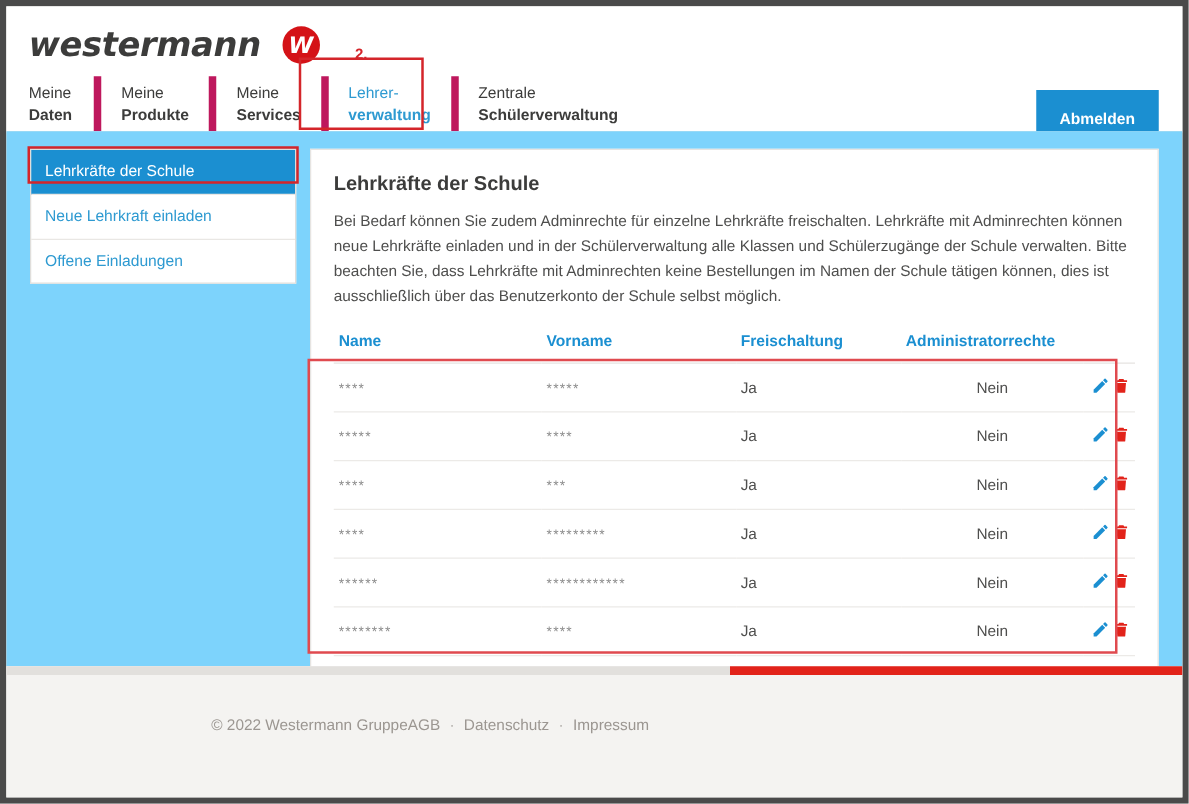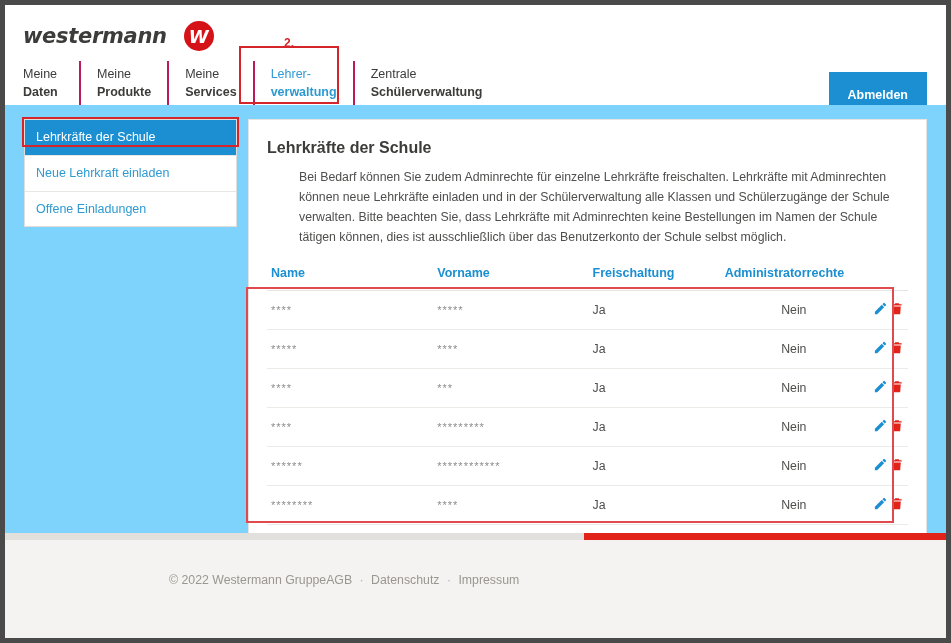--- a/index.html
+++ b/index.html
@@ -30,21 +30,21 @@
   .logo-row {
     display: flex;
     align-items: center;
     padding: 14px 0 0 18px;
     height: 48px;
   }
   .logo-word {
     font-family: "DejaVu Sans", sans-serif;
     font-style: italic;
     font-weight: bold;
-    font-size: 21px;
+    font-size: 27px;
     letter-spacing: -0.3px;
     color: #3c3c3b;
   }
   .logo-mark {
     width: 30px; height: 30px;
     border-radius: 50%;
     background: #d41217;
     margin-left: 17px;
     display: flex; align-items: center; justify-content: center;
     color: #ffffff;
@@ -68,21 +68,21 @@
   .nav {
     position: absolute;
     left: 18px;
     top: 56px;
     display: flex;
     align-items: flex-start;
   }
   .nav-tab {
     padding: 4px 16px 4px 0;
     margin-right: 16px;
-    border-right: 2px solid #be185d;
+    border-right: 6px solid #be185d;
     line-height: 1.45;
     font-size: 12.5px;
     color: #3c3c3b;
     cursor: pointer;
     min-width: 58px;
   }
   .nav-tab:first-child { padding-left: 0; }
   .nav-tab .l1 { font-weight: normal; display: block; }
   .nav-tab .l2 { font-weight: bold; display: block; }
   .nav-tab.last { border-right: none; }
@@ -177,21 +177,21 @@
     font-weight: bold;
     color: #3c3c3b;
     margin-bottom: 11px;
   }
   .main-p {
     font-size: 12.3px;
     color: #4e4e4d;
     line-height: 1.62;
     margin-bottom: 13px;
   }
-  .main-p:last-of-type { margin-bottom: 0; margin-left: 32px; }
+  .main-p:last-of-type { margin-bottom: 0; }
 
   
   .table-wrap {
     position: relative;
     margin-top: 15px;
   }
   table.lehrer {
     width: 100%;
     border-collapse: collapse;
     font-size: 12.3px;

